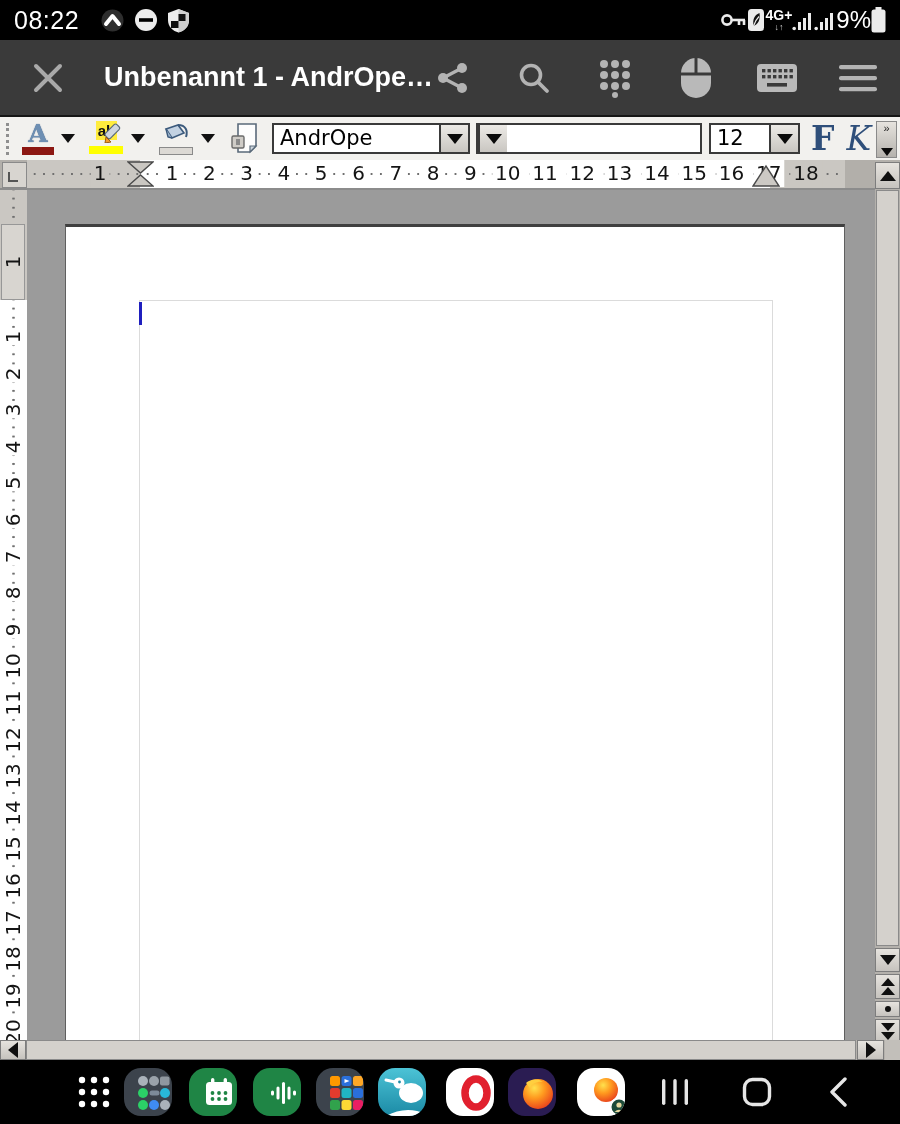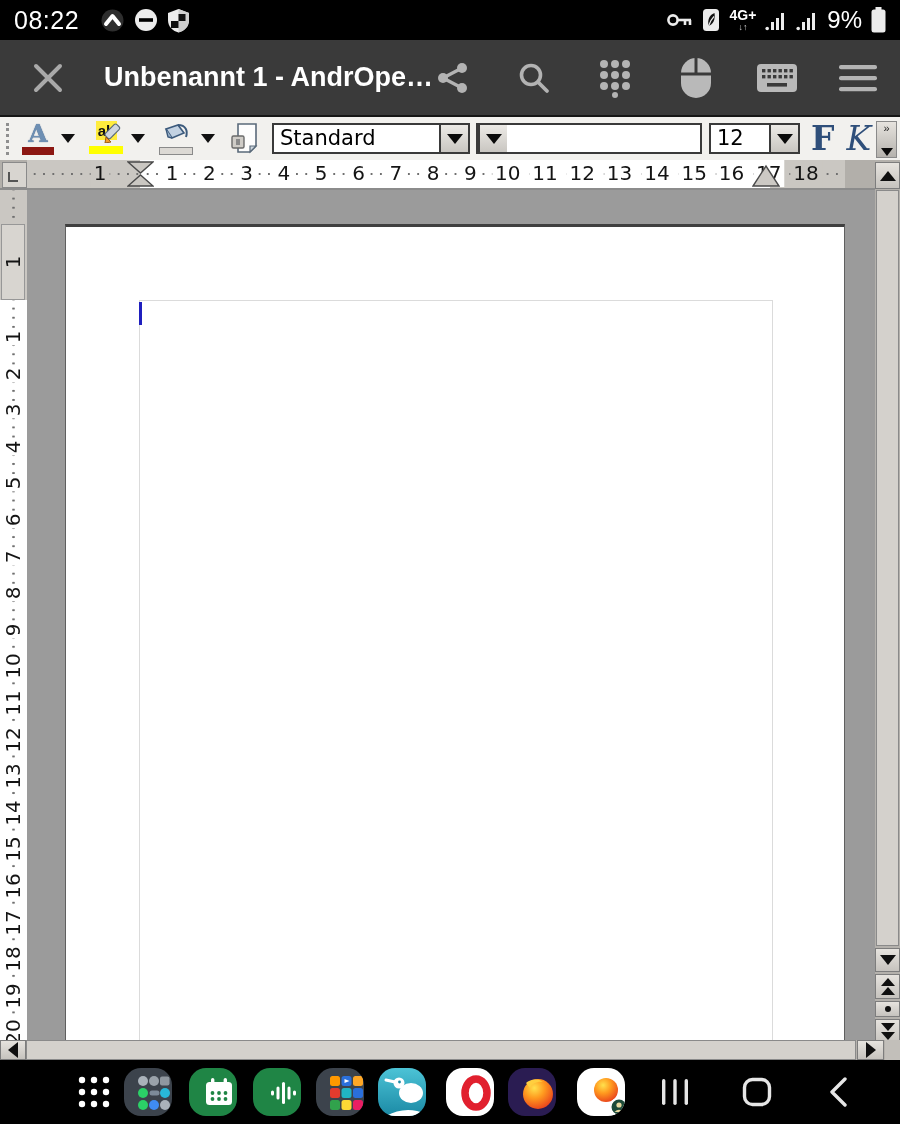--- a/index.html
+++ b/index.html
@@ -4,21 +4,21 @@
 <style>
   html,body{margin:0;padding:0;background:#222;}
   #screen{position:relative;width:900px;height:1124px;background:#a21caf;overflow:hidden;
           font-family:"Liberation Sans",sans-serif;-webkit-font-smoothing:antialiased;}
 
   
   .statusbar{position:absolute;left:0;top:0;width:900px;height:40px;background:#000;color:#fff;
              display:flex;align-items:center;box-sizing:border-box;padding:0 14px;}
   .sb-time{font-size:25px;letter-spacing:.5px;margin-right:12px;}
   .sb-left{display:flex;align-items:center;gap:9px;}
-  .sb-right{margin-left:auto;display:flex;align-items:center;gap:9px;}
+  .sb-right{margin-left:auto;display:flex;align-items:center;}
   .sb-net{display:flex;flex-direction:column;align-items:center;line-height:1;}
   .sb-net .nb{font-size:14px;font-weight:bold;}
   .sb-net .na{font-size:9px;color:#cfcfcf;margin-top:1px;}
   .sb-pct{font-size:24px;}
 
   
   .titlebar{position:absolute;left:0;top:40px;width:900px;height:75px;background:#3a3a3a;
             display:flex;align-items:center;box-sizing:border-box;padding:0 18px;}
   .tb-close{width:44px;height:44px;margin-left:10px;display:grid;place-items:center;background:none;border:none;padding:0;cursor:pointer;}
   .tb-title{color:#fff;font-size:27px;font-weight:bold;margin-left:36px;white-space:nowrap;}
@@ -264,21 +264,21 @@
     <span class="dd"></span>
     <button class="tbicon" style="margin-left:15px;">
       <svg width="34" height="34" viewBox="0 0 34 34">
           <path d="M8 2 H26 V24 L20 30 H8 Z" fill="#fdfdfd" stroke="#5a6a7a" stroke-width="1.6"></path>
           <path d="M26 24 L20 24 L20 30 Z" fill="#cdd6de" stroke="#5a6a7a" stroke-width="1.2"></path>
           <rect x="2" y="14" width="12" height="12" rx="1.5" fill="#cfccc7" stroke="#6a6a6a" stroke-width="1.4"></rect>
           <rect x="6" y="17" width="4" height="6" fill="#8a8a8a"></rect>
         </svg>
     </button>
     <div class="combo" style="margin-left:8px;width:198px;">
-      <span class="ct">Standard</span>
+      <span class="ct">AndrOpe</span>
       <span class="cb">
           <i></i>
         </span>
     </div>
     <div class="combo" style="margin-left:6px;width:226px;">
       <span class="cb">
           <i></i>
         </span>
     </div>
     <div class="combo" style="margin-left:7px;width:91px;">

